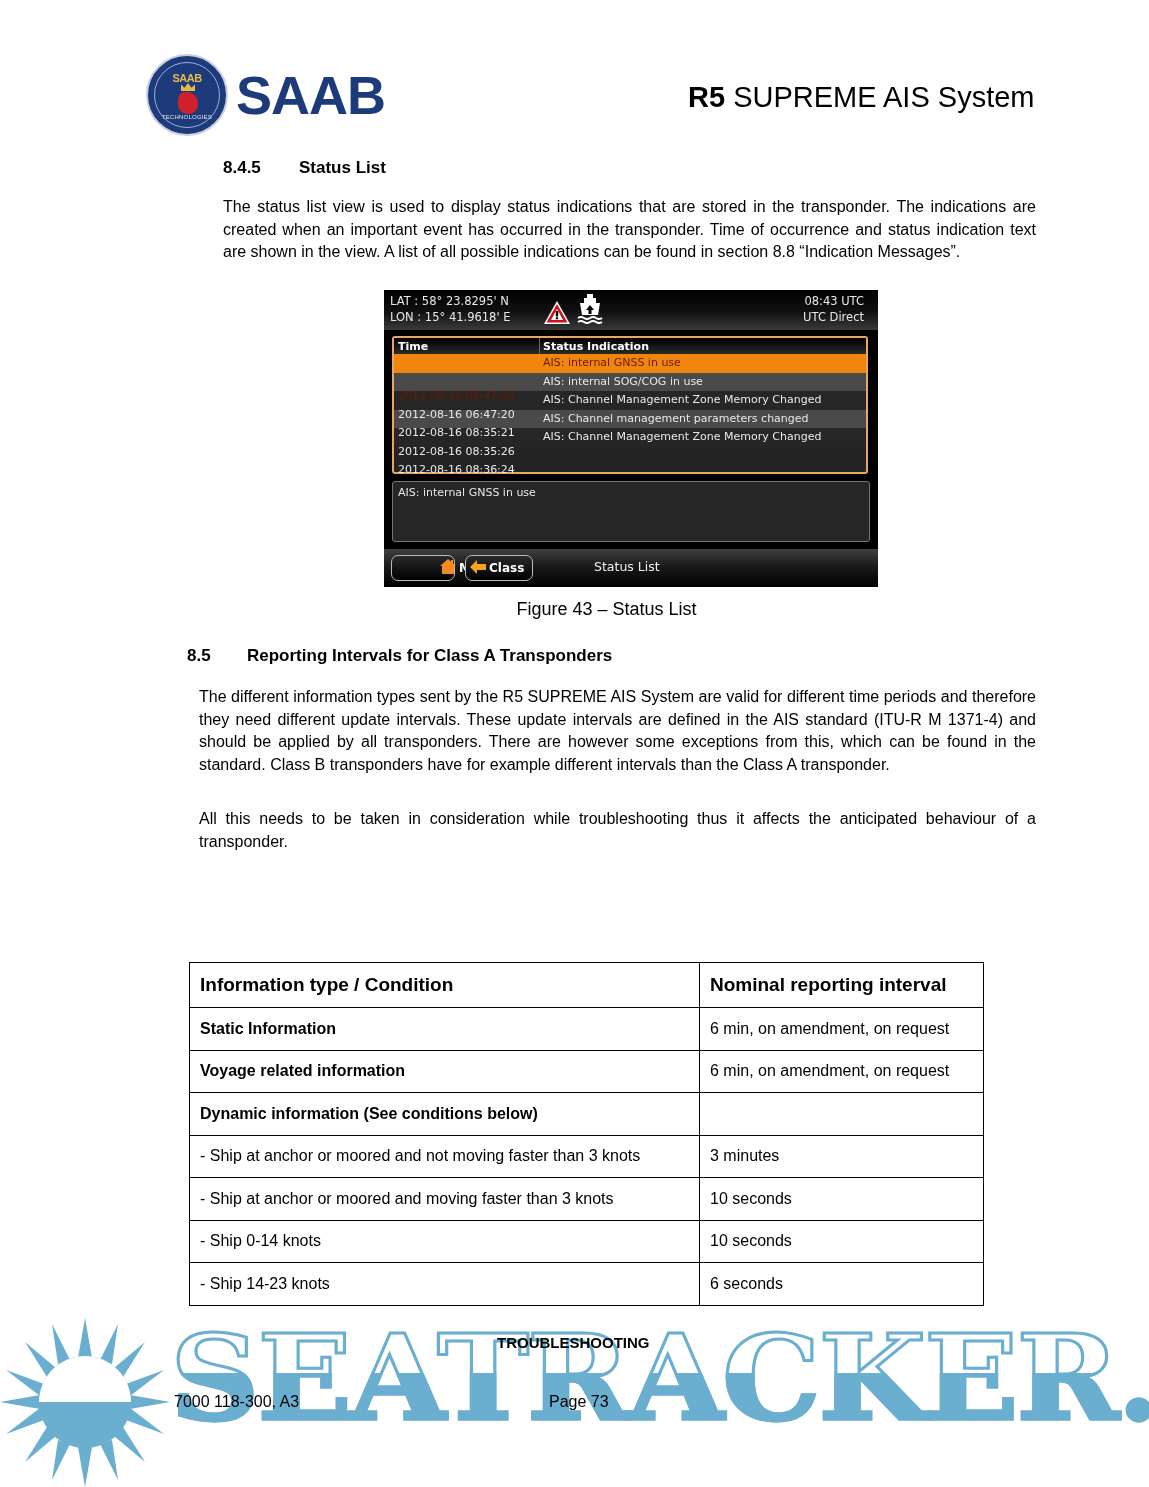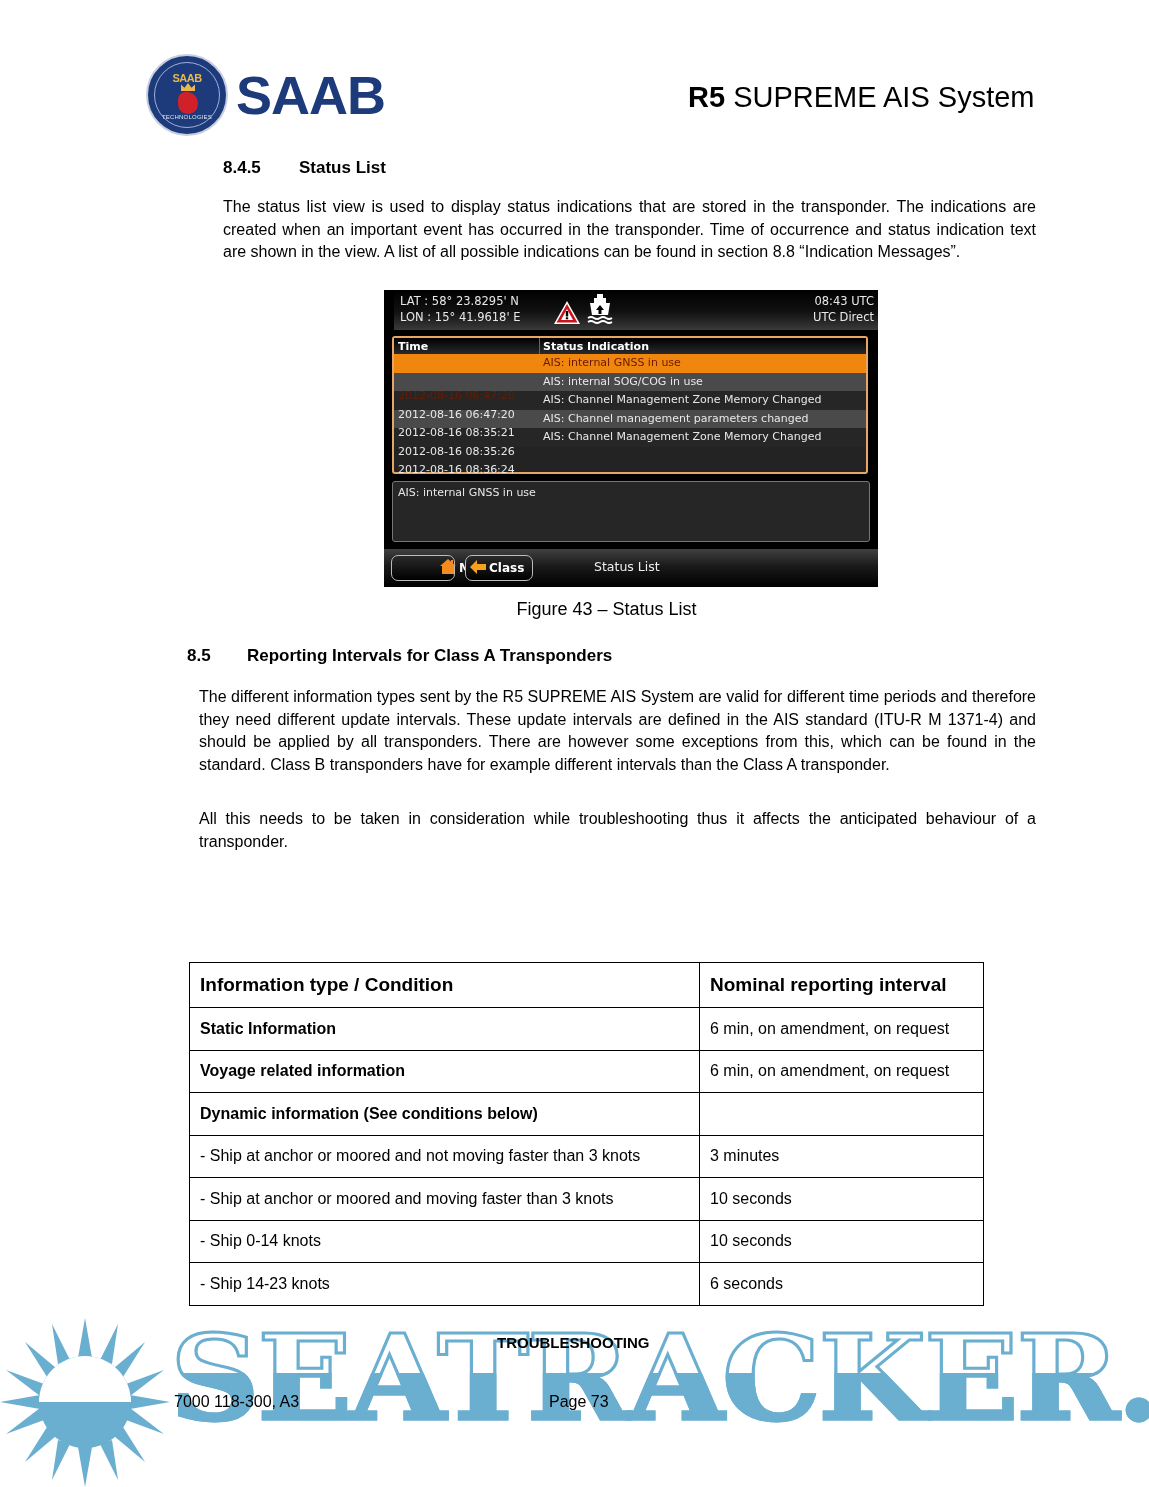--- a/index.html
+++ b/index.html
@@ -33,21 +33,21 @@
   .h2 .num { width: 60px; }
   .para { position: absolute; font-size: 16px; line-height: 22.5px; text-align: justify; }
   .p1 { left: 223px; top: 190px; width: 813px; margin-top: 6px; }
   .p2 { left: 199px; top: 686px; width: 837px; }
   .p3 { left: 199px; top: 808px; width: 837px; }
 
   
   .screen { position: absolute; left: 384px; top: 290px; width: 494px; height: 297px; background: #000;
             font-family: "DejaVu Sans", sans-serif; color: #e8e8e8; overflow: hidden; }
   .sc-top { position: absolute; left: 0; top: 0; width: 100%; height: 40px;
-            background: linear-gradient(#000 0%, #111 55%, #3a3a3a 100%); margin-left: 10px; }
+            background: linear-gradient(#000 0%, #111 55%, #3a3a3a 100%); }
   .sc-top .pos { position: absolute; left: 6px; top: 3px; font-size: 11.5px; line-height: 16px; }
   .sc-top .clock { position: absolute; right: 14px; top: 3px; font-size: 11.5px; line-height: 16px; text-align: right; }
 
   .list-box { position: absolute; left: 8px; top: 46px; width: 476px; height: 138px; border: 2px solid #e8a664;
               border-radius: 3px; background: #232323; box-sizing: border-box; }
   .list-head { height: 16px; background: linear-gradient(#000, #2a2a2a); display: flex; font-weight: bold; font-size: 11px;
                line-height: 18px; color: #fff; }
   .list-head .c1 { width: 141px; padding-left: 4px; border-right: 1px solid #666; }
   .list-head .c2 { padding-left: 3px; }
   .list-row { display: flex; height: 18.5px; font-size: 11px; line-height: 18.5px; }

